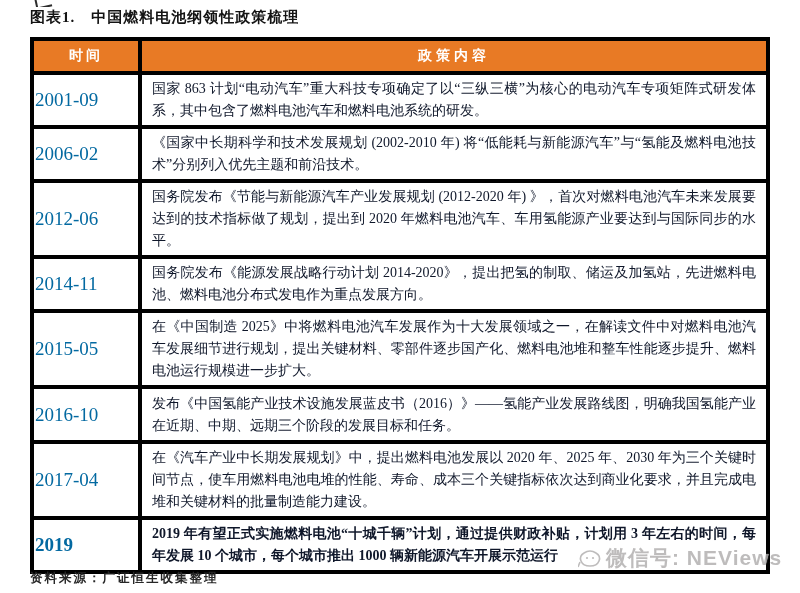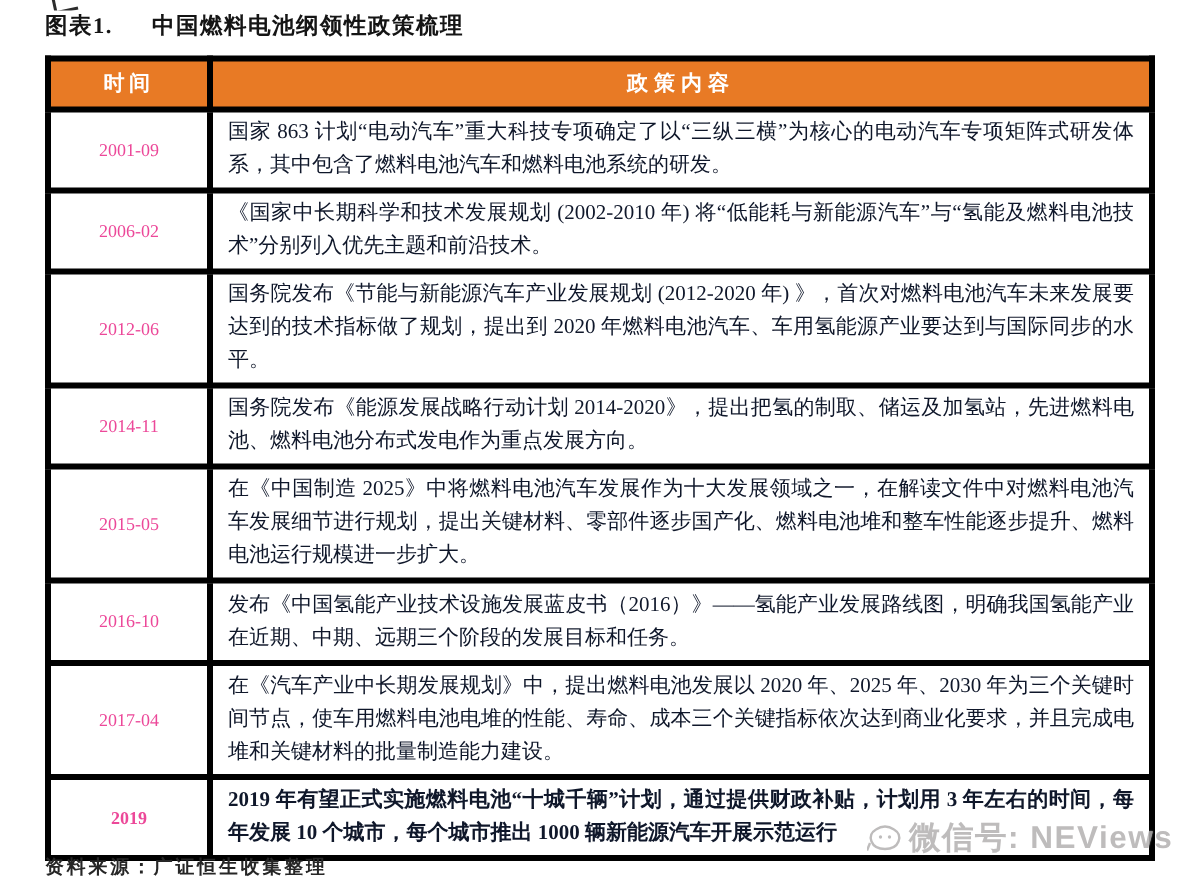--- a/index.html
+++ b/index.html
@@ -18,40 +18,40 @@
   .corner-frag i{
     display:block;width:14px;height:10px;margin-left:3px;
     border-left:2px solid #2c2c2c;border-bottom:2px solid #2c2c2c;
     transform:rotate(-12deg) translateY(-4px);
   }
   .doc-title{
     position:absolute;left:30px;top:8px;width:740px;
     font-size:15px;font-weight:bold;color:#141414;
     letter-spacing:1px;white-space:nowrap;
   }
-  .doc-title .num{margin-right:26px;}
+  .doc-title .num{margin-right:16px;}
   table.policy{
     position:absolute;left:30px;top:37px;width:740px;
     border-collapse:collapse;table-layout:fixed;
   }
   table.policy col.c-time{width:108px;}
   table.policy th,table.policy td{
     border:4px solid #000000;
     vertical-align:middle;
   }
   table.policy th{
     background:#e87a25;
     color:#ffffff;
     font-size:14px;font-weight:bold;
     height:28px;text-align:center;
   }
   table.policy th.h-time{letter-spacing:3px;}
   table.policy th.h-content{letter-spacing:4px;}
   td.time{
-    text-align:center;font-size:12px;color:#ec4899;
+    text-align:left;font-size:19px;color:#0369a1;
     font-family:"Liberation Serif","DejaVu Serif",serif;
   }
   td.content{
     font-size:14px;line-height:22px;
     padding:3px 10px;text-align:justify;
     color:#0f172a;
     border-radius:25px;
   }
   .source-line{
     position:absolute;left:30px;top:570px;

